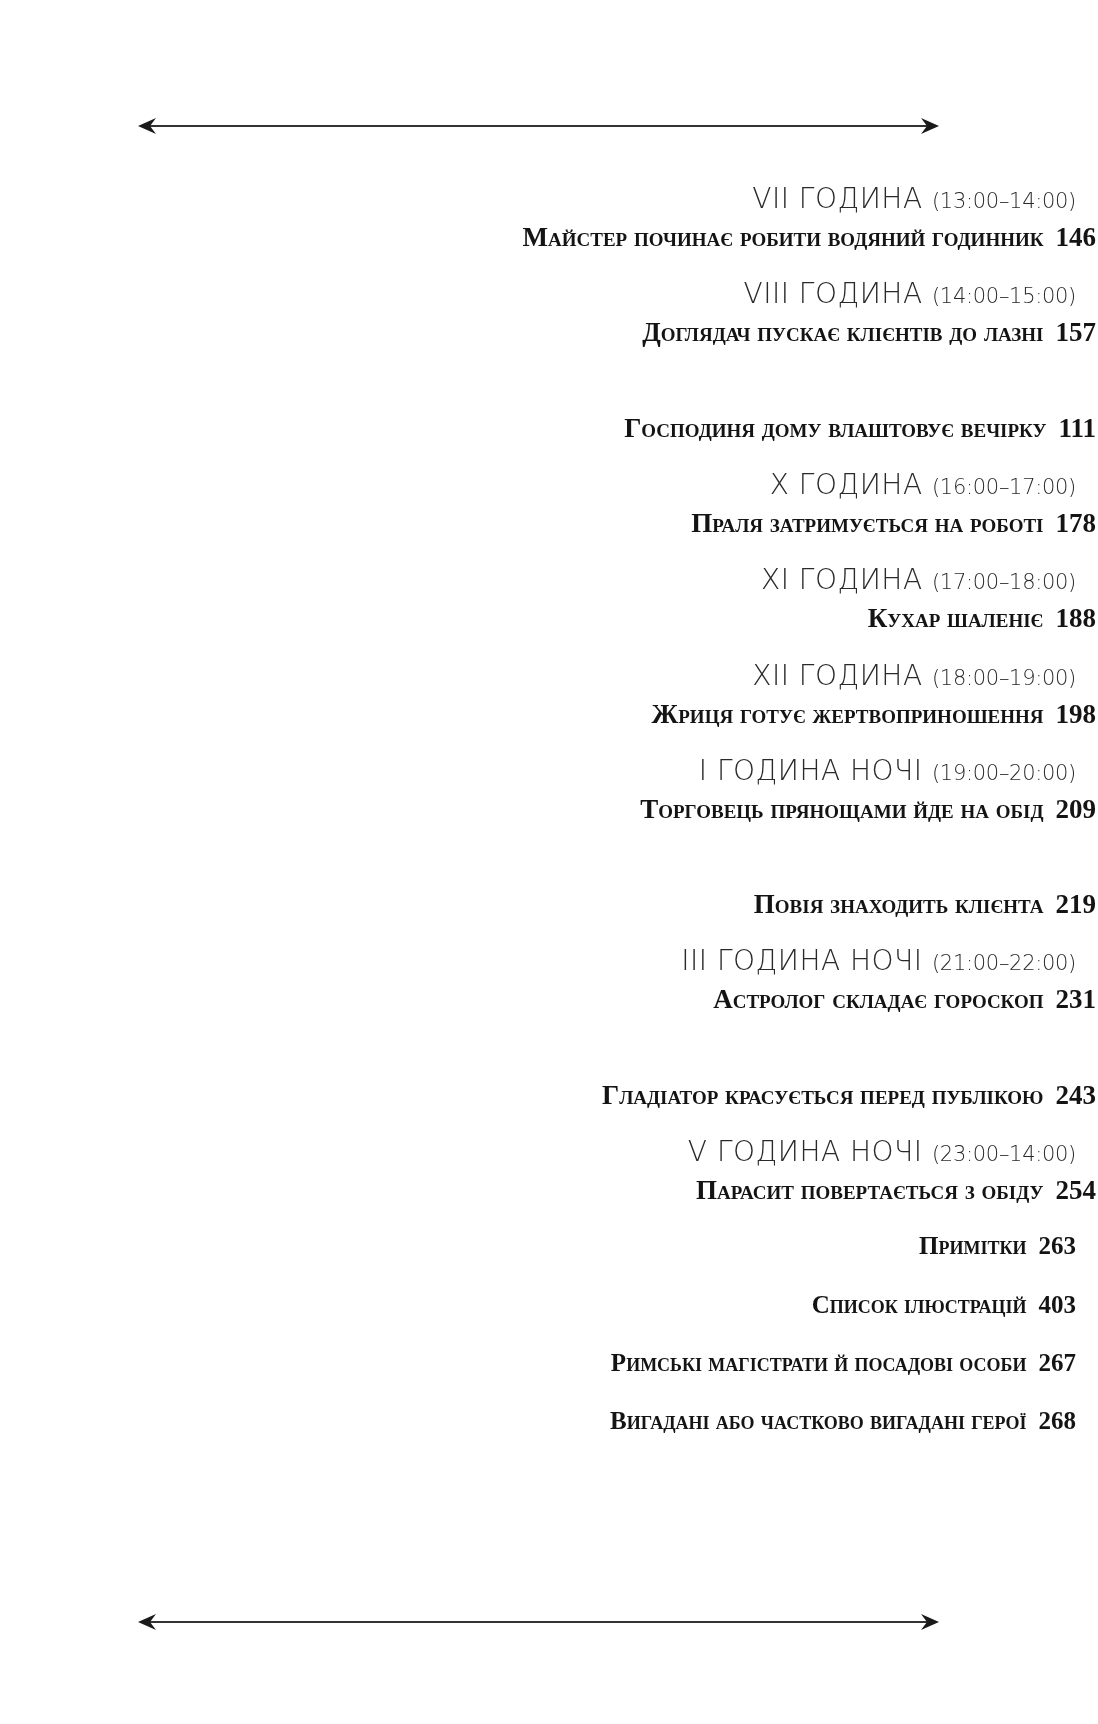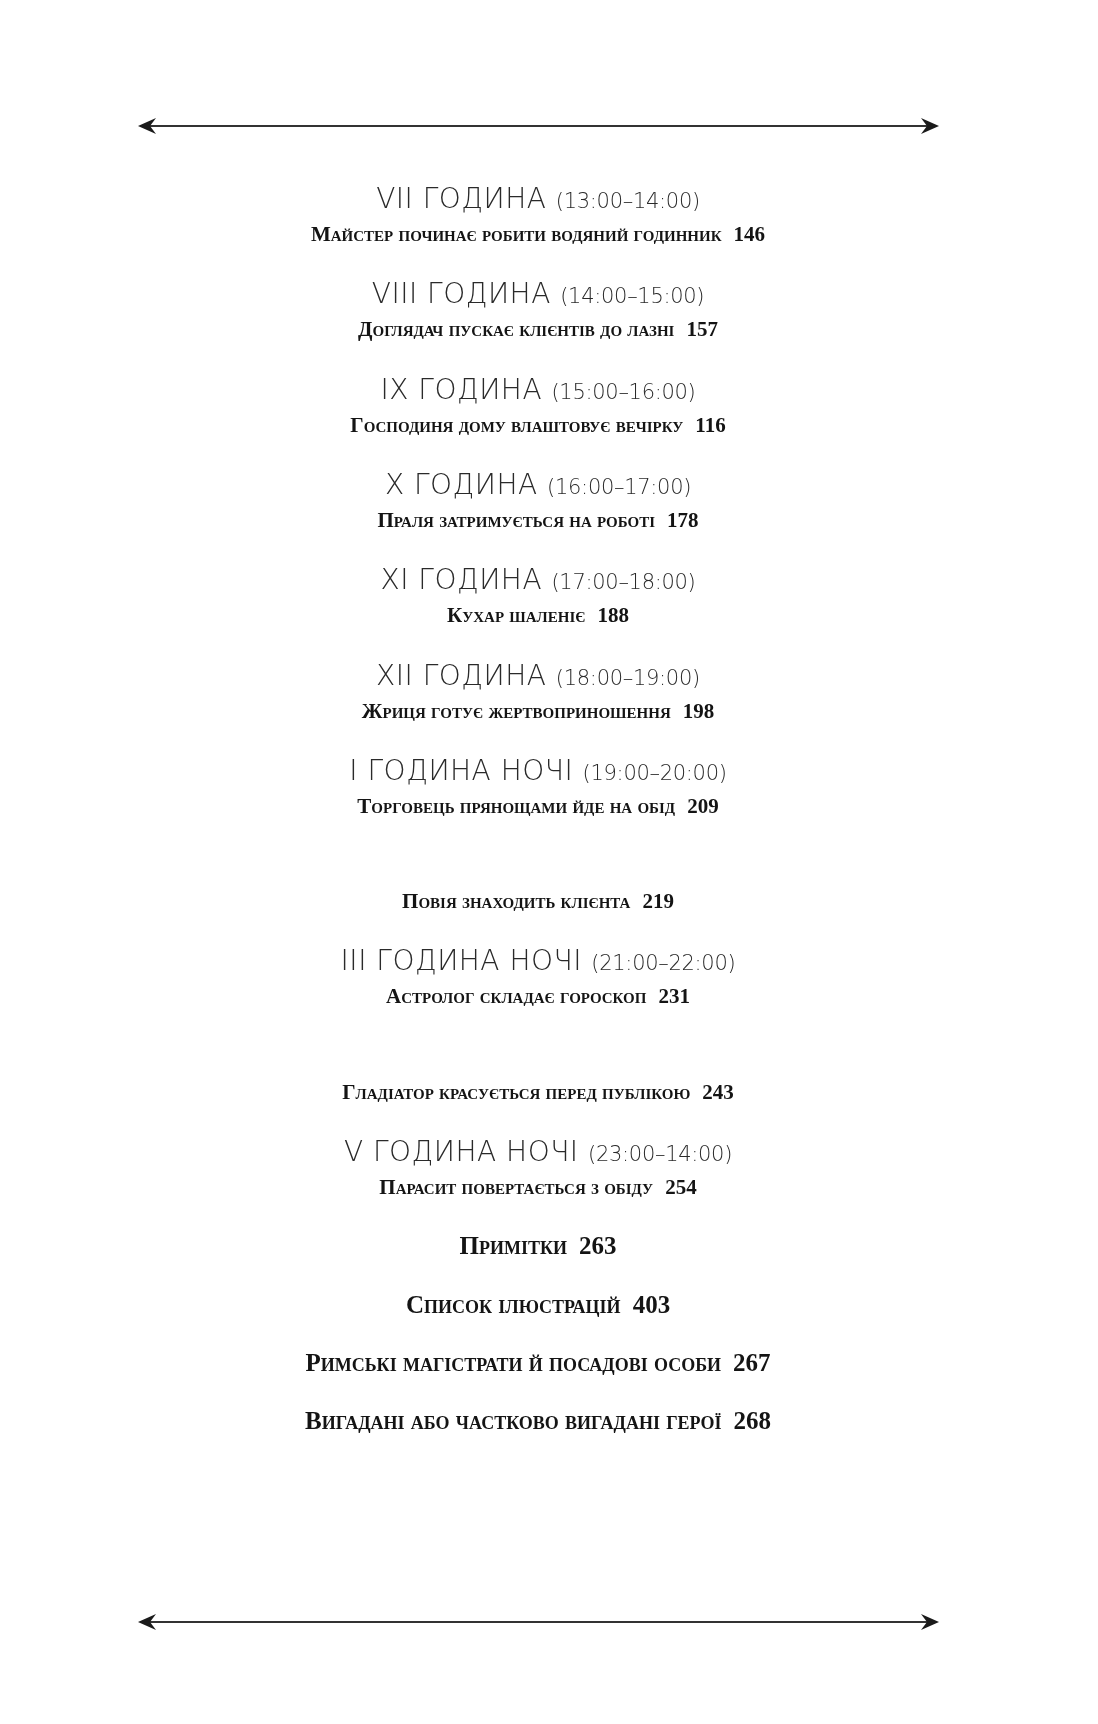--- a/index.html
+++ b/index.html
@@ -24,21 +24,21 @@
       position: absolute;
       left: 136px;
       width: 805px;
       height: 20px;
     }
     .divider svg { display: block; }
     .line {
       position: absolute;
       left: 0;
       width: 1076px;
-      text-align: center;
+      text-align: right;
       white-space: nowrap;
     }
     .hour {
       font-family: "DejaVu Sans", sans-serif;
       font-weight: 200;
       font-size: 28px;
       letter-spacing: 0.5px;
       color: #2a2a2a;
       -webkit-text-stroke: 0;
     }
@@ -46,23 +46,24 @@
       font-family: "DejaVu Sans", sans-serif;
       font-weight: 200;
     }
     .hour .time {
       font-size: 21px;
       letter-spacing: -0.3px;
     }
     .title {
       font-family: "Liberation Serif", serif;
       font-weight: bold;
-      font-size: 21px;
+      font-size: 27px;
       font-variant: small-caps;
       color: #141414;
+      margin-left: 20px;
     }
     .title .page-num {
       font-variant: normal;
       margin-left: 12px;
     }
     .backmatter {
       font-family: "Liberation Serif", serif;
       font-weight: bold;
       font-size: 25px;
       font-variant: small-caps;
@@ -95,26 +96,22 @@
   </div>
 
   <div class="line hour" style="top:277px;">
     <span class="label">VIII ГОДИНА</span>
     <span class="time">(14:00–15:00)</span>
   </div>
   <div class="line title" style="top:317px;">
     <span>Доглядач пускає клієнтів до лазні</span><span class="page-num">157</span>
   </div>
 
-  <div class="line hour" style="top:373px;">
-    <span class="label">IX ГОДИНА</span>
-    <span class="time">(15:00–16:00)</span>
-  </div>
   <div class="line title" style="top:413px;">
-    <span>Господиня дому влаштовує вечірку</span><span class="page-num">116</span>
+    <span>Господиня дому влаштовує вечірку</span><span class="page-num">111</span>
   </div>
 
   <div class="line hour" style="top:468px;">
     <span class="label">X ГОДИНА</span>
     <span class="time">(16:00–17:00)</span>
   </div>
   <div class="line title" style="top:508px;">
     <span>Праля затримується на роботі</span><span class="page-num">178</span>
   </div>
 

